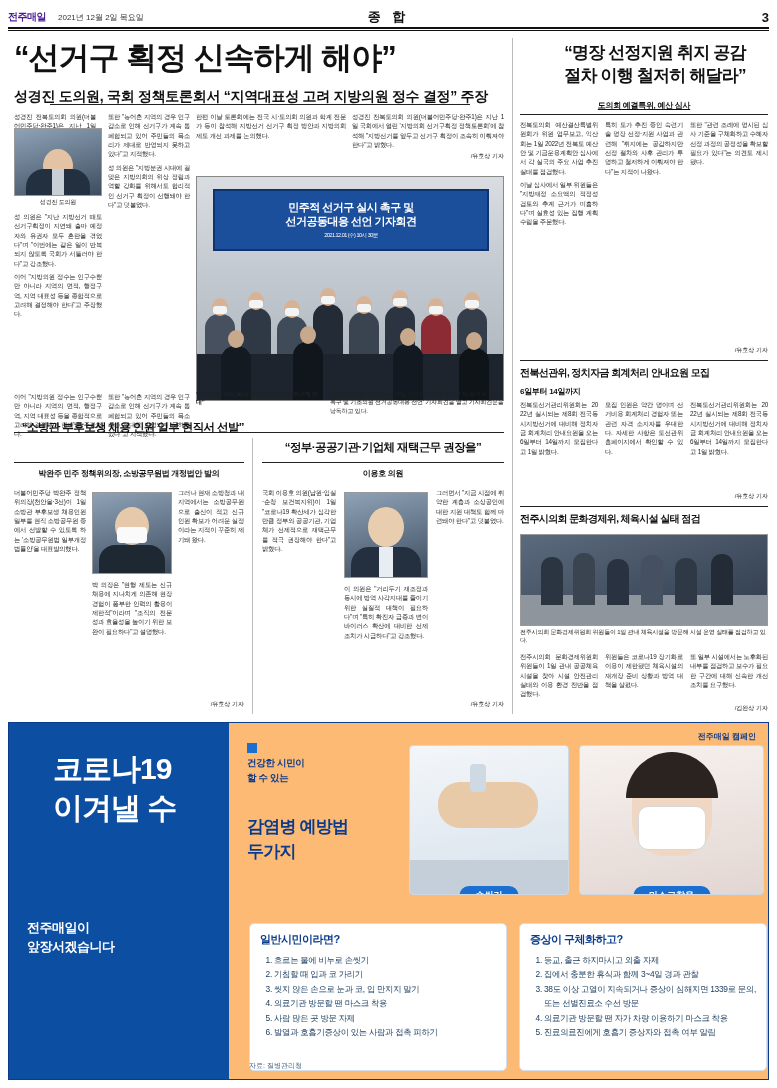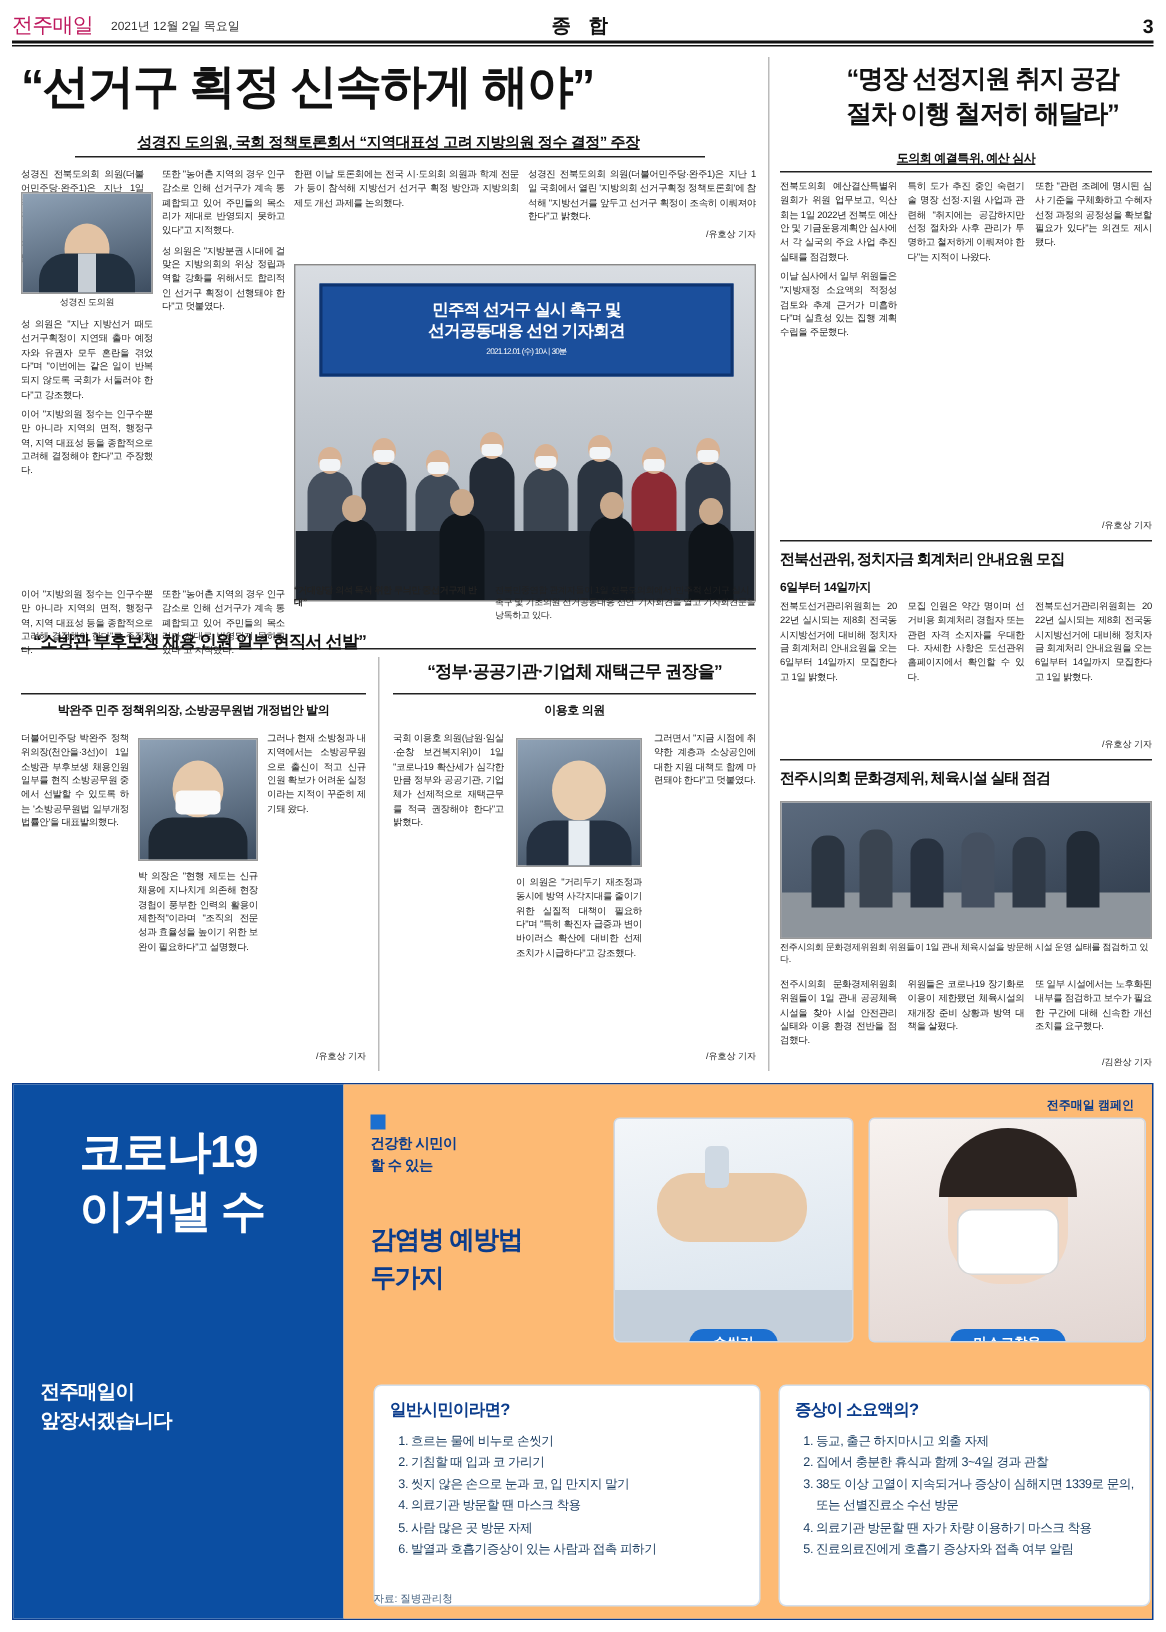--- a/index.html
+++ b/index.html
@@ -15,21 +15,21 @@
     background: #fff;
     overflow: hidden;
   }
 
   
   .masthead {
     position: absolute; left: 8px; top: 6px; right: 8px; height: 22px;
     display: flex; align-items: center;
   }
   .masthead .brand {
-    font-size: 14px; font-weight: normal; color: #be185d; letter-spacing: -0.5px;
+    font-size: 10px; font-weight: bold; color: #4c1d95; letter-spacing: -0.5px;
   }
   .masthead .date {
     font-size: 8px; color: #333; margin-left: 12px;
   }
   .masthead .section {
     position: absolute; left: 50%; transform: translateX(-50%);
     font-size: 13px; font-weight: bold; color: #111; letter-spacing: 4px;
   }
   .masthead .pageno {
     position: absolute; right: 0; font-size: 13px; font-weight: bold; color: #111;
@@ -49,23 +49,22 @@
   }
 
   
   .headline-main {
     position: absolute; left: 14px; top: 40px; width: 490px;
     font-size: 31px; font-weight: bold; color: #111;
     letter-spacing: -1px; line-height: 1.15;
   }
   .subhead-main {
     position: absolute; left: 14px; top: 88px; width: 490px;
-    font-size: 10px; font-weight: bold; color: #111; text-align: center;
+    font-size: 14px; font-weight: bold; color: #111; 
     letter-spacing: -0.3px;
-    text-decoration: underline;
   }
   .hr-thin {
     position: absolute; border-top: 1px solid #222;
   }
 
   .headline-right {
     position: absolute; left: 531px; top: 42px; width: 248px;
     font-size: 17px; font-weight: bold; color: #111;
     line-height: 1.35; letter-spacing: -0.8px; text-align: center;
   }
@@ -454,21 +453,21 @@
           <li>흐르는 물에 비누로 손씻기</li>
           <li>기침할 때 입과 코 가리기</li>
           <li>씻지 않은 손으로 눈과 코, 입 만지지 말기</li>
           <li>의료기관 방문할 땐 마스크 착용</li>
           <li>사람 많은 곳 방문 자제</li>
           <li>발열과 호흡기증상이 있는 사람과 접촉 피하기</li>
         </ol>
       </div>
 
       <div class="ad-panel" style="left:290px; width:248px;">
-        <h4>증상이 소요액의?</h4>
+        <h4>증상이 구체화하고?</h4>
         <ol>
           <li>등교, 출근 하지마시고 외출 자제</li>
           <li>집에서 충분한 휴식과 함께 3~4일 경과 관찰</li>
           <li>38도 이상 고열이 지속되거나 증상이 심해지면 1339로 문의, 또는 선별진료소 수선 방문</li>
           <li>의료기관 방문할 땐 자가 차량 이용하기 마스크 착용</li>
           <li>진료의료진에게 호흡기 증상자와 접촉 여부 알림</li>
         </ol>
       </div>
     </div>
 

